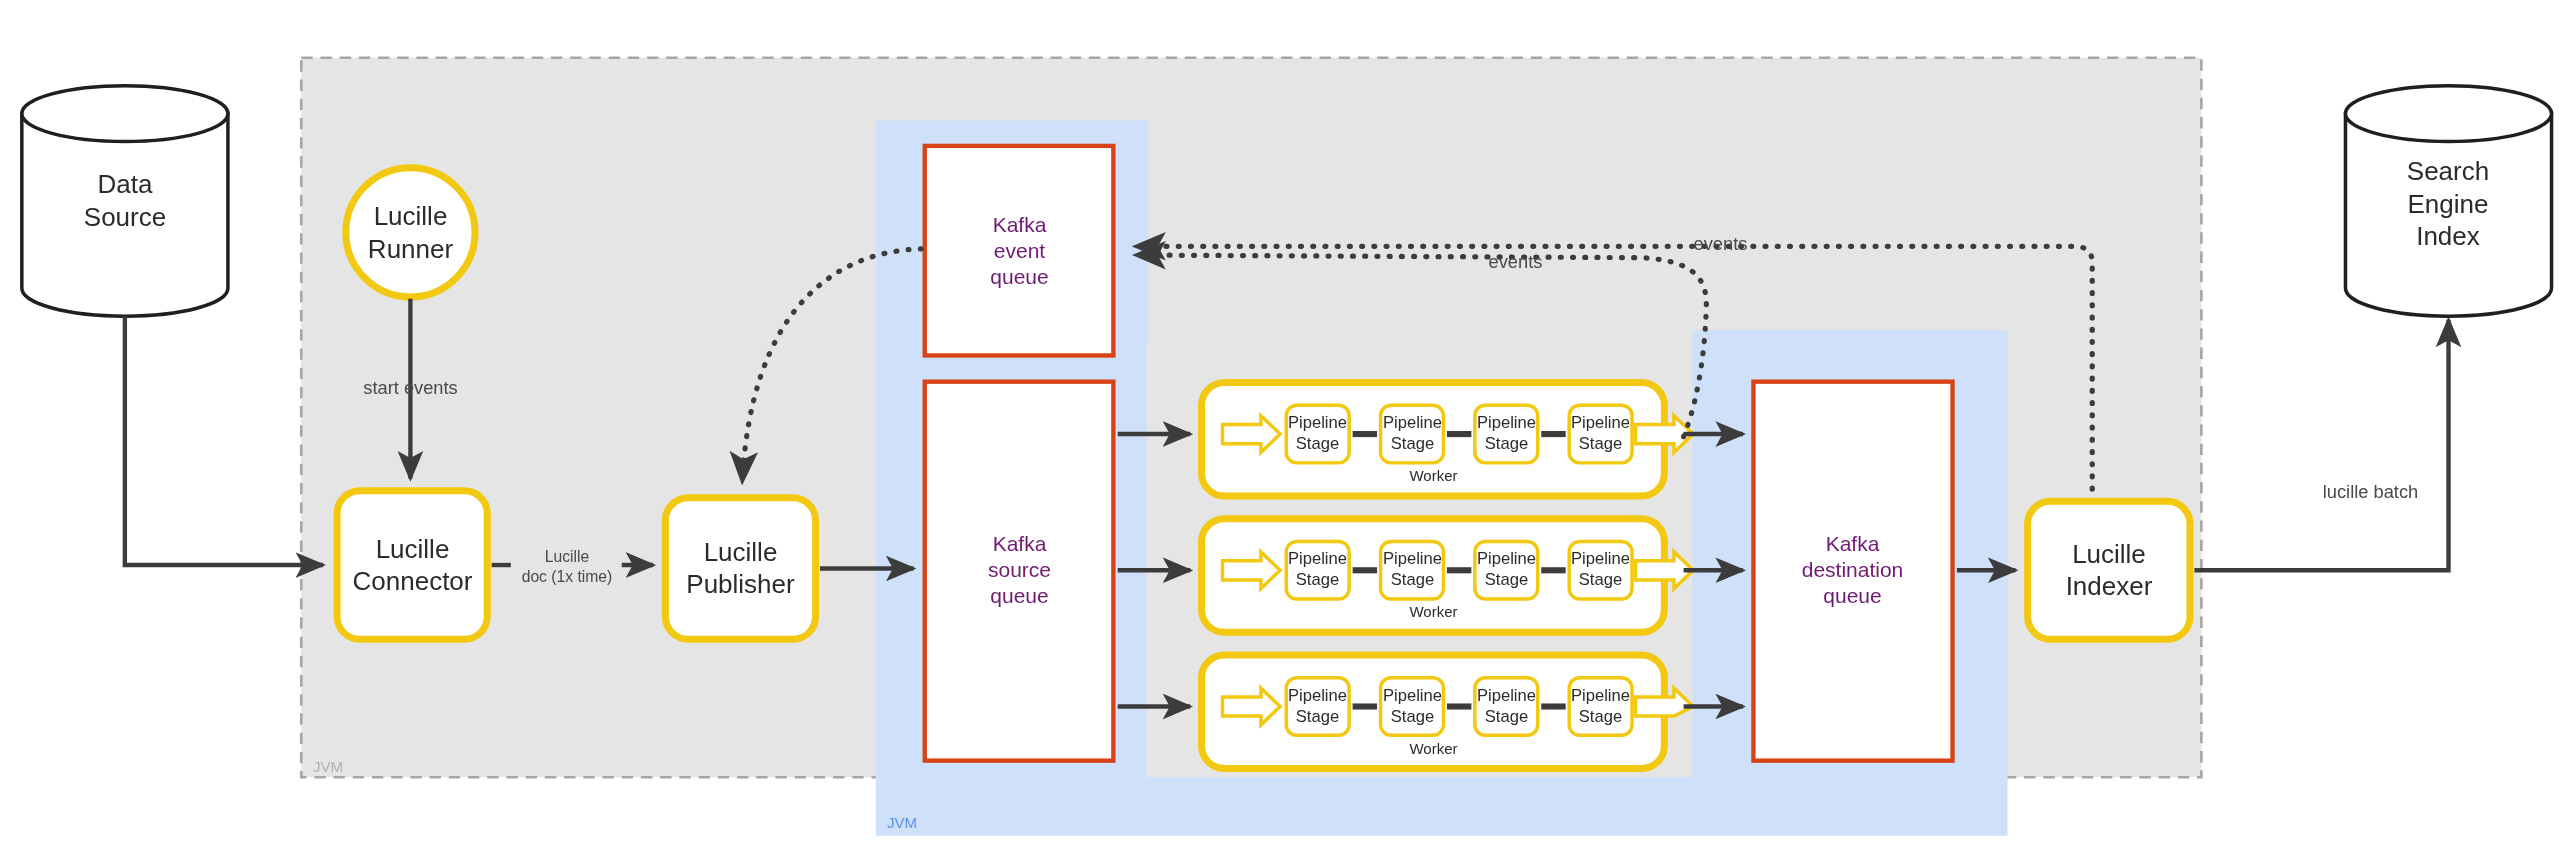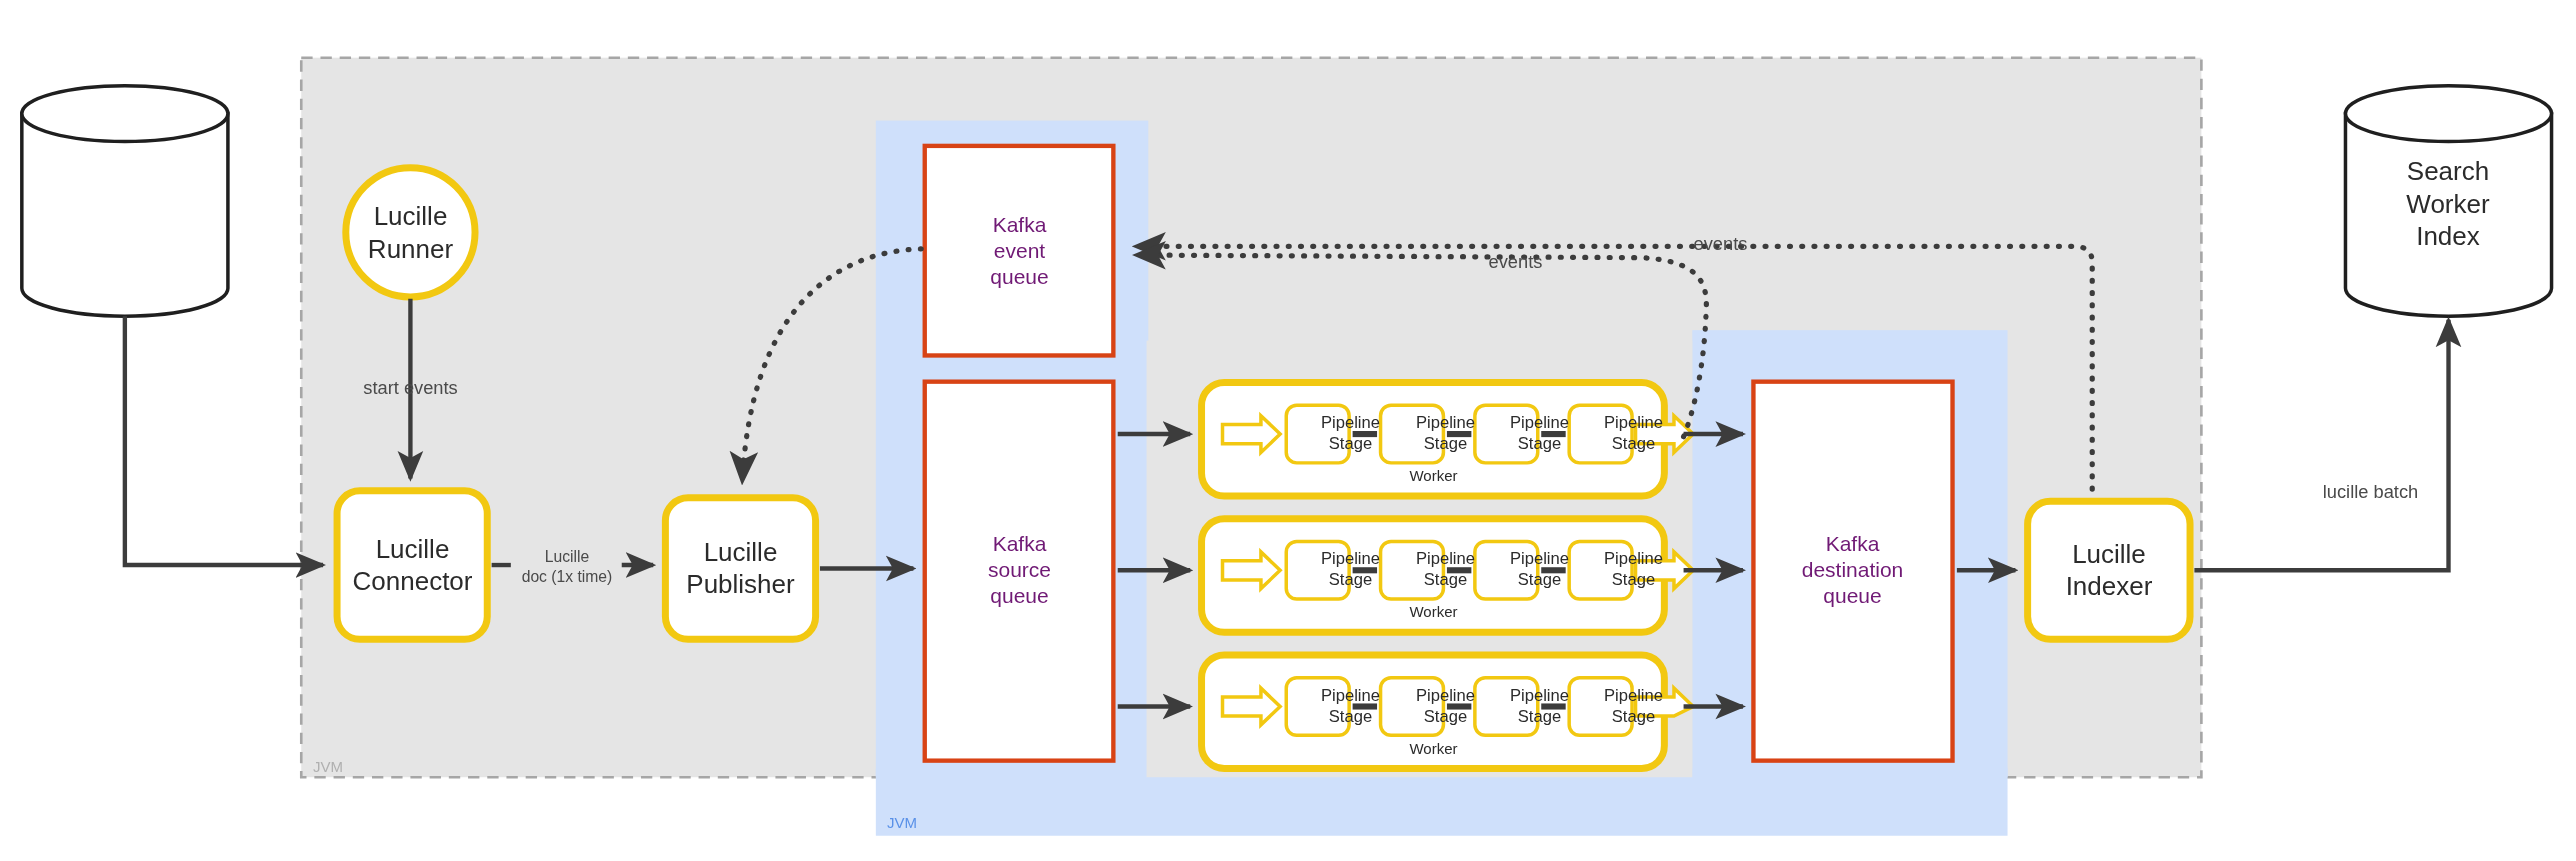--- a/index.html
+++ b/index.html
@@ -3,21 +3,21 @@
 <meta charset="utf-8">
 <style>
   html,body{margin:0;padding:0;background:#ffffff;}
   body{font-family:"Liberation Sans","DejaVu Sans",sans-serif;}
   #stage{position:relative;width:2576px;height:862px;background:#ffffff;overflow:hidden;}
   #svgroot{position:absolute;left:0;top:0;width:2576px;height:862px;}
   .lbl{position:absolute;color:#3a3a3a;line-height:1.25;text-align:center;white-space:pre-line;
        display:flex;align-items:center;justify-content:center;pointer-events:none;}
   .node-lbl{font-size:26px;color:#2b2b2b;}
   .kafka-lbl{font-size:21px;color:#701a75;}
-  .stage-lbl{font-size:16.6px;color:#2b2b2b;padding-left:33px;}
+  .stage-lbl{font-size:16.6px;color:#2b2b2b;}
   .worker-lbl{font-size:15px;color:#2b2b2b;}
   .edge-lbl{font-size:18.3px;color:#4a4a4a;}
   .edge-lbl-sm{font-size:15.7px;color:#4a4a4a;}
   .jvm-lbl{font-size:15px;}
   .jvm-gray{color:#b0b0b0;}
   .jvm-blue{color:#5a91e8;}
 </style>
 </head>
 <body>
 
@@ -122,23 +122,25 @@
 
     <path d="M2513,653 L2804,653 L2804,366" fill="none" stroke="#3c3c3c" stroke-width="5" marker-end="url(#arrDark)"></path>
 
     <path d="M1055,285 C950,288 860,360 850,552" fill="none" stroke="#3c3c3c" stroke-width="6" stroke-linecap="round" stroke-dasharray="1,13" marker-end="url(#arrDarkDot)"></path>
 
     <path d="M2396,560 L2396,300 C2396,288 2388,282 2376,282 L1300,282" fill="none" stroke="#3c3c3c" stroke-width="6" stroke-linecap="round" stroke-dasharray="1,13" marker-end="url(#arrDarkDot)"></path>
 
     <path d="M1928,500 C1940,470 1952,420 1954,352 C1956,312 1930,298 1880,295 L1300,292" fill="none" stroke="#3c3c3c" stroke-width="6" stroke-linecap="round" stroke-dasharray="1,13" marker-end="url(#arrDarkDot)"></path>
   </svg>
 
+  <div class="lbl node-lbl" style="left:22px;top:157px;width:206px;height:87px;">Data
+Source</div>
 
   <div class="lbl node-lbl" style="left:2345px;top:143px;width:206px;height:122px;">Search
-Worker
+Engine
 Index</div>
 
   <div class="lbl node-lbl" style="left:346px;top:189px;width:129px;height:87px;">Lucille
 Runner</div>
 
   <div class="lbl node-lbl" style="left:325px;top:517px;width:175px;height:96px;">Lucille
 Connector</div>
 
   <div class="lbl node-lbl" style="left:653px;top:520px;width:175px;height:96px;">Lucille
 Publisher</div>

